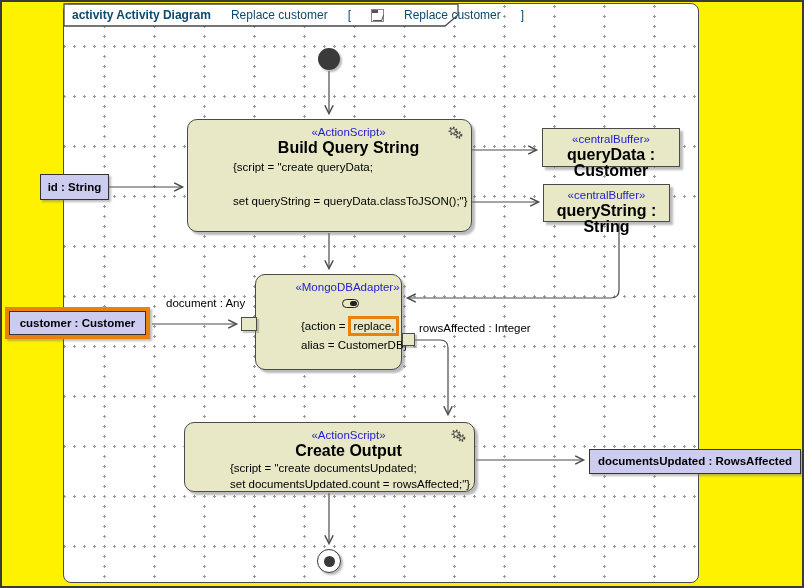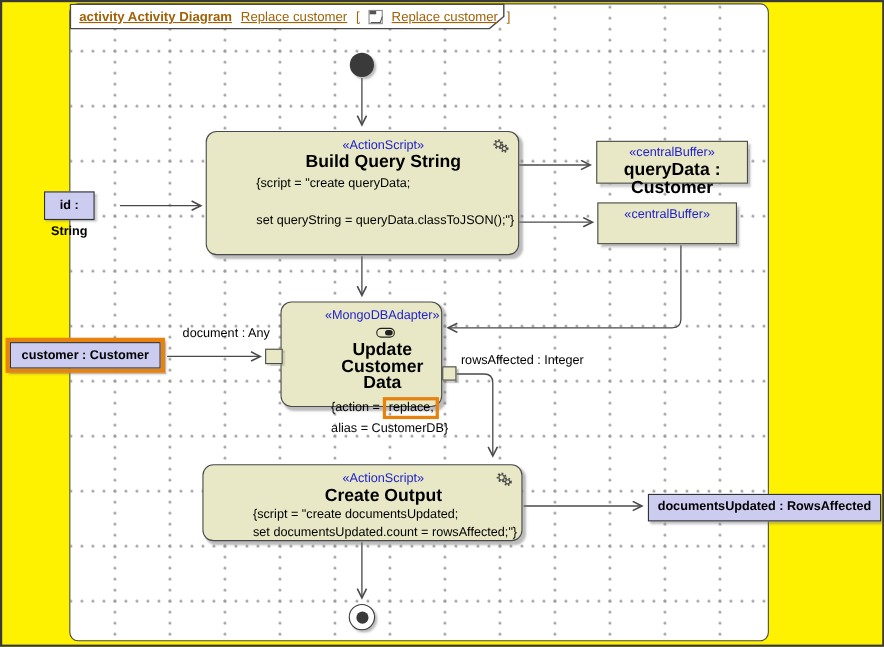--- a/index.html
+++ b/index.html
@@ -9,21 +9,21 @@
   
   .frame{position:absolute;left:61px;top:1px;width:636px;height:580px;background:#fff;
          border:1.5px solid #4a4a4a;border-radius:8px;box-sizing:border-box;z-index:1;
          background-image:
            radial-gradient(circle at 1.5px 1.5px, #9a9a9a 1px, rgba(0,0,0,0) 1.4px),
            radial-gradient(circle at 1.5px 1.5px, #9a9a9a 1px, rgba(0,0,0,0) 1.4px);
          background-size:10px 50px, 50px 10px;
          background-position:39px 41px, 39px 41px;}
   .tab-shape{position:absolute;left:61px;top:1px;z-index:5;}
   .tab-text{position:absolute;left:70px;top:3px;height:20px;line-height:20px;z-index:6;
-            font-size:12px;color:#a16207;white-space:nowrap;display:flex;align-items:center;gap:8px;text-decoration:underline;}
+            font-size:12px;color:#0c4a6e;white-space:nowrap;display:flex;align-items:center;gap:20px;}
   .tab-text b{font-weight:bold;}
   svg.edges{position:absolute;left:0;top:0;z-index:3;}
   svg.edges path{fill:none;stroke:#4a4a4a;stroke-width:1.2;}
   .action{position:absolute;background:var(--action-fill,#E8E8C6);border:1px solid #4a4a4a;
           border-radius:10px;box-shadow:3px 3px 2px rgba(120,120,120,.5);z-index:4;box-sizing:border-box;
           padding-top:4px;padding-left:38px;}
   .buffer{position:absolute;background:var(--action-fill,#E8E8C6);border:1px solid #4a4a4a;
           box-shadow:3px 3px 2px rgba(120,120,120,.5);z-index:4;box-sizing:border-box;padding-top:2px;}
   .stereo{color:var(--stereotype-text,#2222CC);text-align:center;font-size:11.5px;line-height:16px;position:relative;}
   .node-name{font-weight:bold;text-align:center;font-size:16px;line-height:16px;color:#000;}
@@ -116,35 +116,35 @@
     </div>
   </div>
 
   <div class="buffer" style="left:540px;top:126px;width:138px;height:39px;">
     <div class="stereo">«centralBuffer»</div>
     <div class="node-name">queryData : Customer</div>
   </div>
 
   <div class="buffer" style="left:541px;top:182px;width:127px;height:38px;">
     <div class="stereo">«centralBuffer»</div>
+    <div class="node-name">queryString : String</div>
   </div>
 
-  <div class="param" style="left:38px;top:172px;width:46px;height:26px;line-height:24px;">
+  <div class="param" style="left:38px;top:172px;width:69px;height:26px;line-height:24px;">
     <span>id : String</span>
   </div>
 
   <div class="hl-wrap" style="left:3px;top:305px;">
     <div class="param-inner" style="width:137px;height:24px;line-height:22px;">
       <span>customer : Customer</span>
     </div>
   </div>
 
   <div class="action" style="left:253px;top:272px;width:147px;height:96px;">
     <div class="stereo"><span>«MongoDBAdapter»</span><span class="adapter-icon"><span class="knob"></span></span></div>
-    <div class="node-name" style="line-height:15px;">Update Customer Data</div>
     <div class="code" style="margin-top:5px;">
       <div class="code-line" style="height:21px;line-height:21px;"><span>{action =</span><span class="hl-inline">replace,</span></div>
       <div class="code-line">alias = CustomerDB}</div>
     </div>
   </div>
 
   <div class="pin" style="left:239px;top:315px;width:16px;height:14px;"></div>
   <div class="pin" style="left:400px;top:331px;width:13px;height:13px;"></div>
 
   <div class="edge-label" style="left:164px;top:295px;text-align:center;">document : Any</div>

